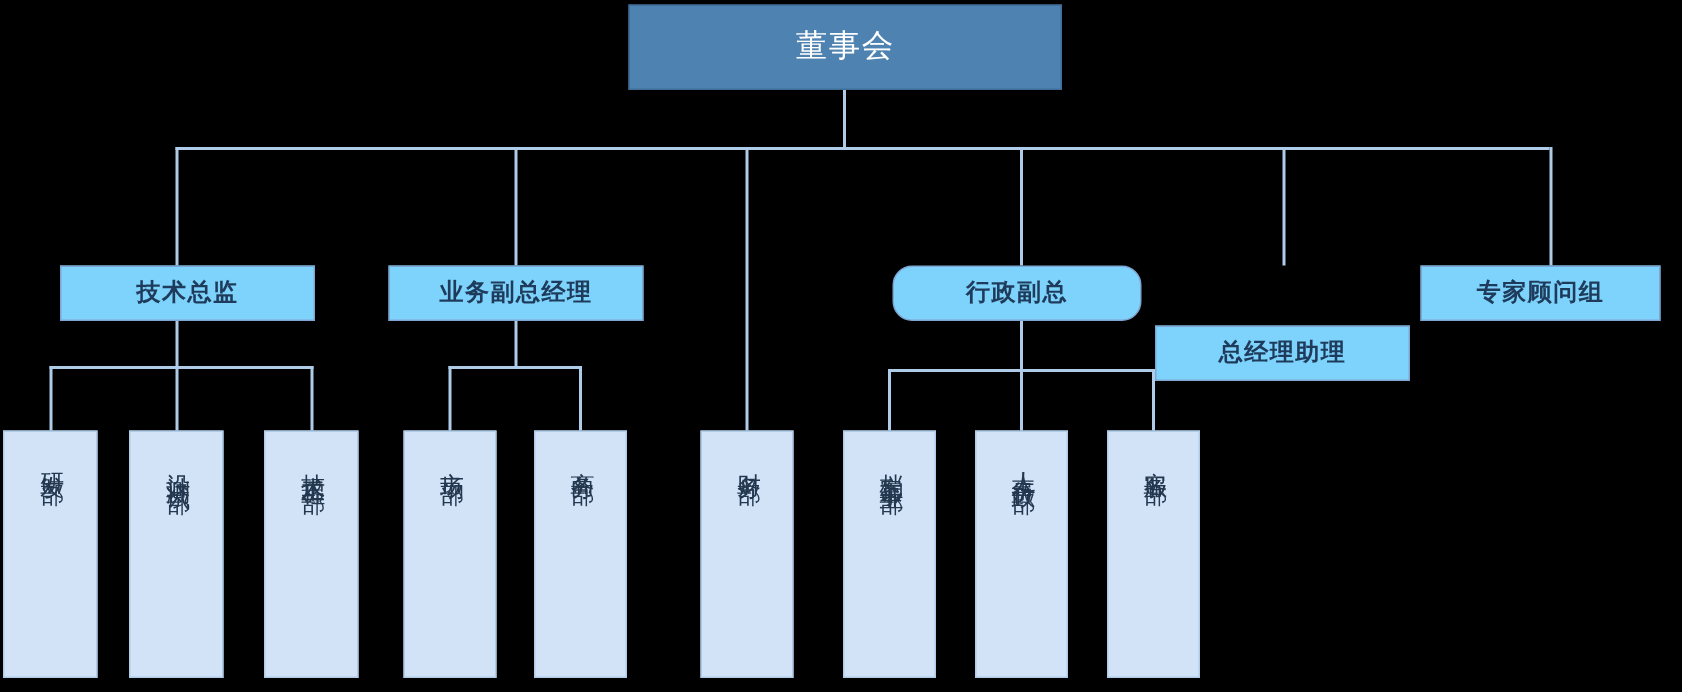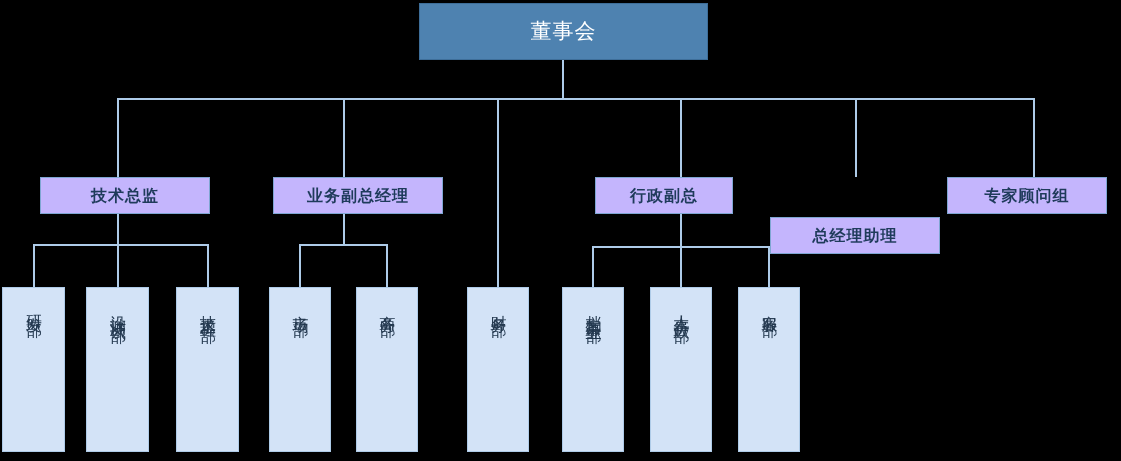--- a/index.html
+++ b/index.html
@@ -30,21 +30,21 @@
   .node-root {
     background: #4E82B0;
     border: 1px solid #3E6E99;
     color: #FFFFFF;
     font-weight: normal;
     font-size: 21px;
     letter-spacing: 1px;
   }
 
   .node-l2 {
-    background: #c4b5fd;
+    background: #7dd3fc;
     border: 1px solid #7FA6D2;
     color: #1F3B5B;
     font-weight: bold;
     font-size: 16px;
     letter-spacing: 1px;
   }
 
   .node-leaf {
     background: #D3E3F7;
     border: 1px solid #AECBE8;
@@ -104,24 +104,24 @@
   <div class="conn conn-v" style="left:680px; top:246px; height:41px;"></div>
   <div class="conn conn-v" style="left:768px; top:246px; height:41px;"></div>
 
   <div class="node node-root" style="left:419px; top:3px; width:289px; height:57px;">
     <span>董事会</span>
   </div>
 
   <div class="node node-l2" style="left:40px; top:177px; width:170px; height:37px;">
     <span>技术总监</span>
   </div>
-  <div class="node node-l2" style="left:259px; top:177px; width:170px; height:37px;margin-left:14px;">
+  <div class="node node-l2" style="left:259px; top:177px; width:170px; height:37px;">
     <span>业务副总经理</span>
   </div>
-  <div class="node node-l2" style="left:595px; top:177px; width:138px; height:37px;">
+  <div class="node node-l2" style="left:595px; top:177px; width:166px; height:37px;border-radius:13px;">
     <span>行政副总</span>
   </div>
   <div class="node node-l2" style="left:770px; top:177px; width:170px; height:37px;margin-top:40px;">
     <span>总经理助理</span>
   </div>
   <div class="node node-l2" style="left:947px; top:177px; width:160px; height:37px;">
     <span>专家顾问组</span>
   </div>
 
   <div class="node node-leaf" style="left:2px; top:287px; width:63px; height:165px;">

